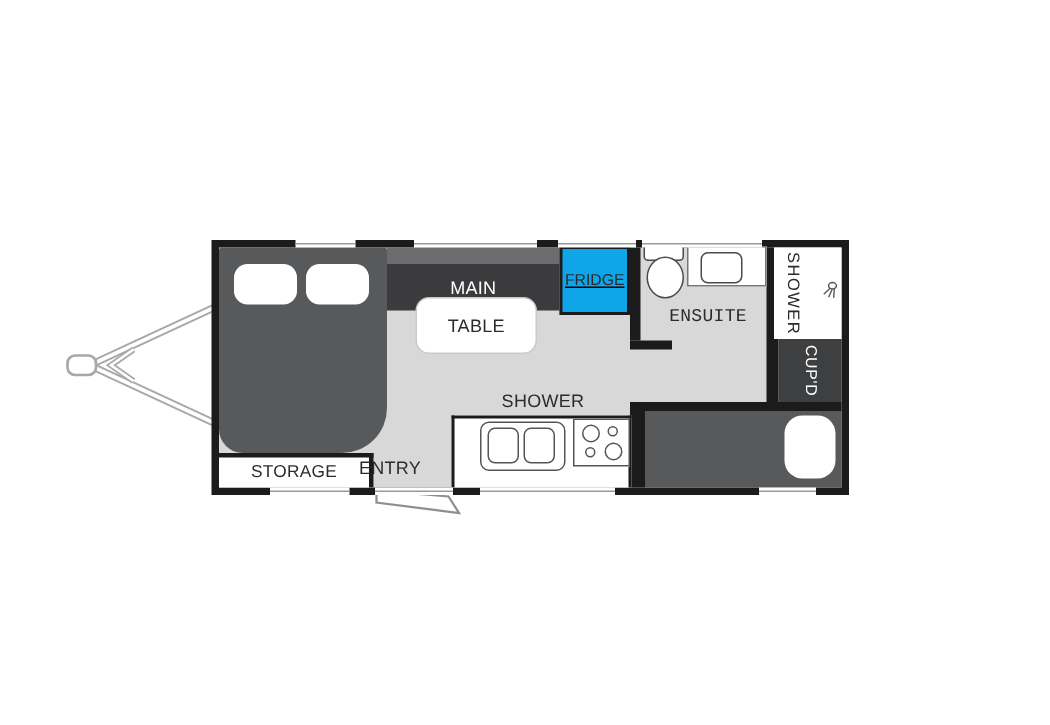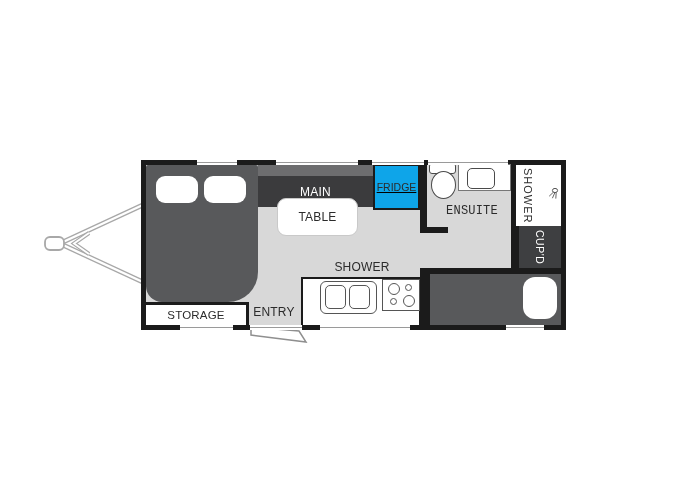--- a/index.html
+++ b/index.html
@@ -70,21 +70,21 @@
              border-top:3px solid var(--wall); border-right:3px solid var(--wall);
              display:flex; align-items:center; justify-content:center; }
 
   
   .lbl { z-index:5; color:var(--text-dark); font-size:12px; letter-spacing:0.2px;
          display:flex; align-items:center; justify-content:center; white-space:nowrap; }
   .lbl.light { color:var(--text-light); }
   .mainbed-lbl { left:146px; top:234px; width:112px; height:16px; font-size:12px; }
   .kitchen-lbl { left:318px; top:259px; width:88px;  height:15px; }
   .ensuite-lbl { left:427px; top:203px; width:90px;  height:16px;font-family:Liberation Mono, monospace; }
-  .entry-lbl   { left:250px; top:303px; width:48px;  height:18px; }
+  .entry-lbl   { left:236px; top:303px; width:48px;  height:18px; }
   .bunk-lbl    { left:430px; top:288px; width:92px;  height:18px; font-size:11.5px; }
   .fridge-lbl  { font-size:10.5px; letter-spacing:0; }
   .vtext { writing-mode: vertical-rl; text-orientation: mixed; letter-spacing:1px; }
   .shower-lbl { left:521px; top:168px; width:14px; height:56px; font-size:11px; }
   .cupd-lbl   { font-size:10.5px; letter-spacing:0.5px; }
 
   .overlay-svg { left:0; top:0; width:700px; height:483px; z-index:1; pointer-events:none; }
   .shower-icon-svg { position:absolute; right:2px; top:22px; }
 </style>
 </head>

